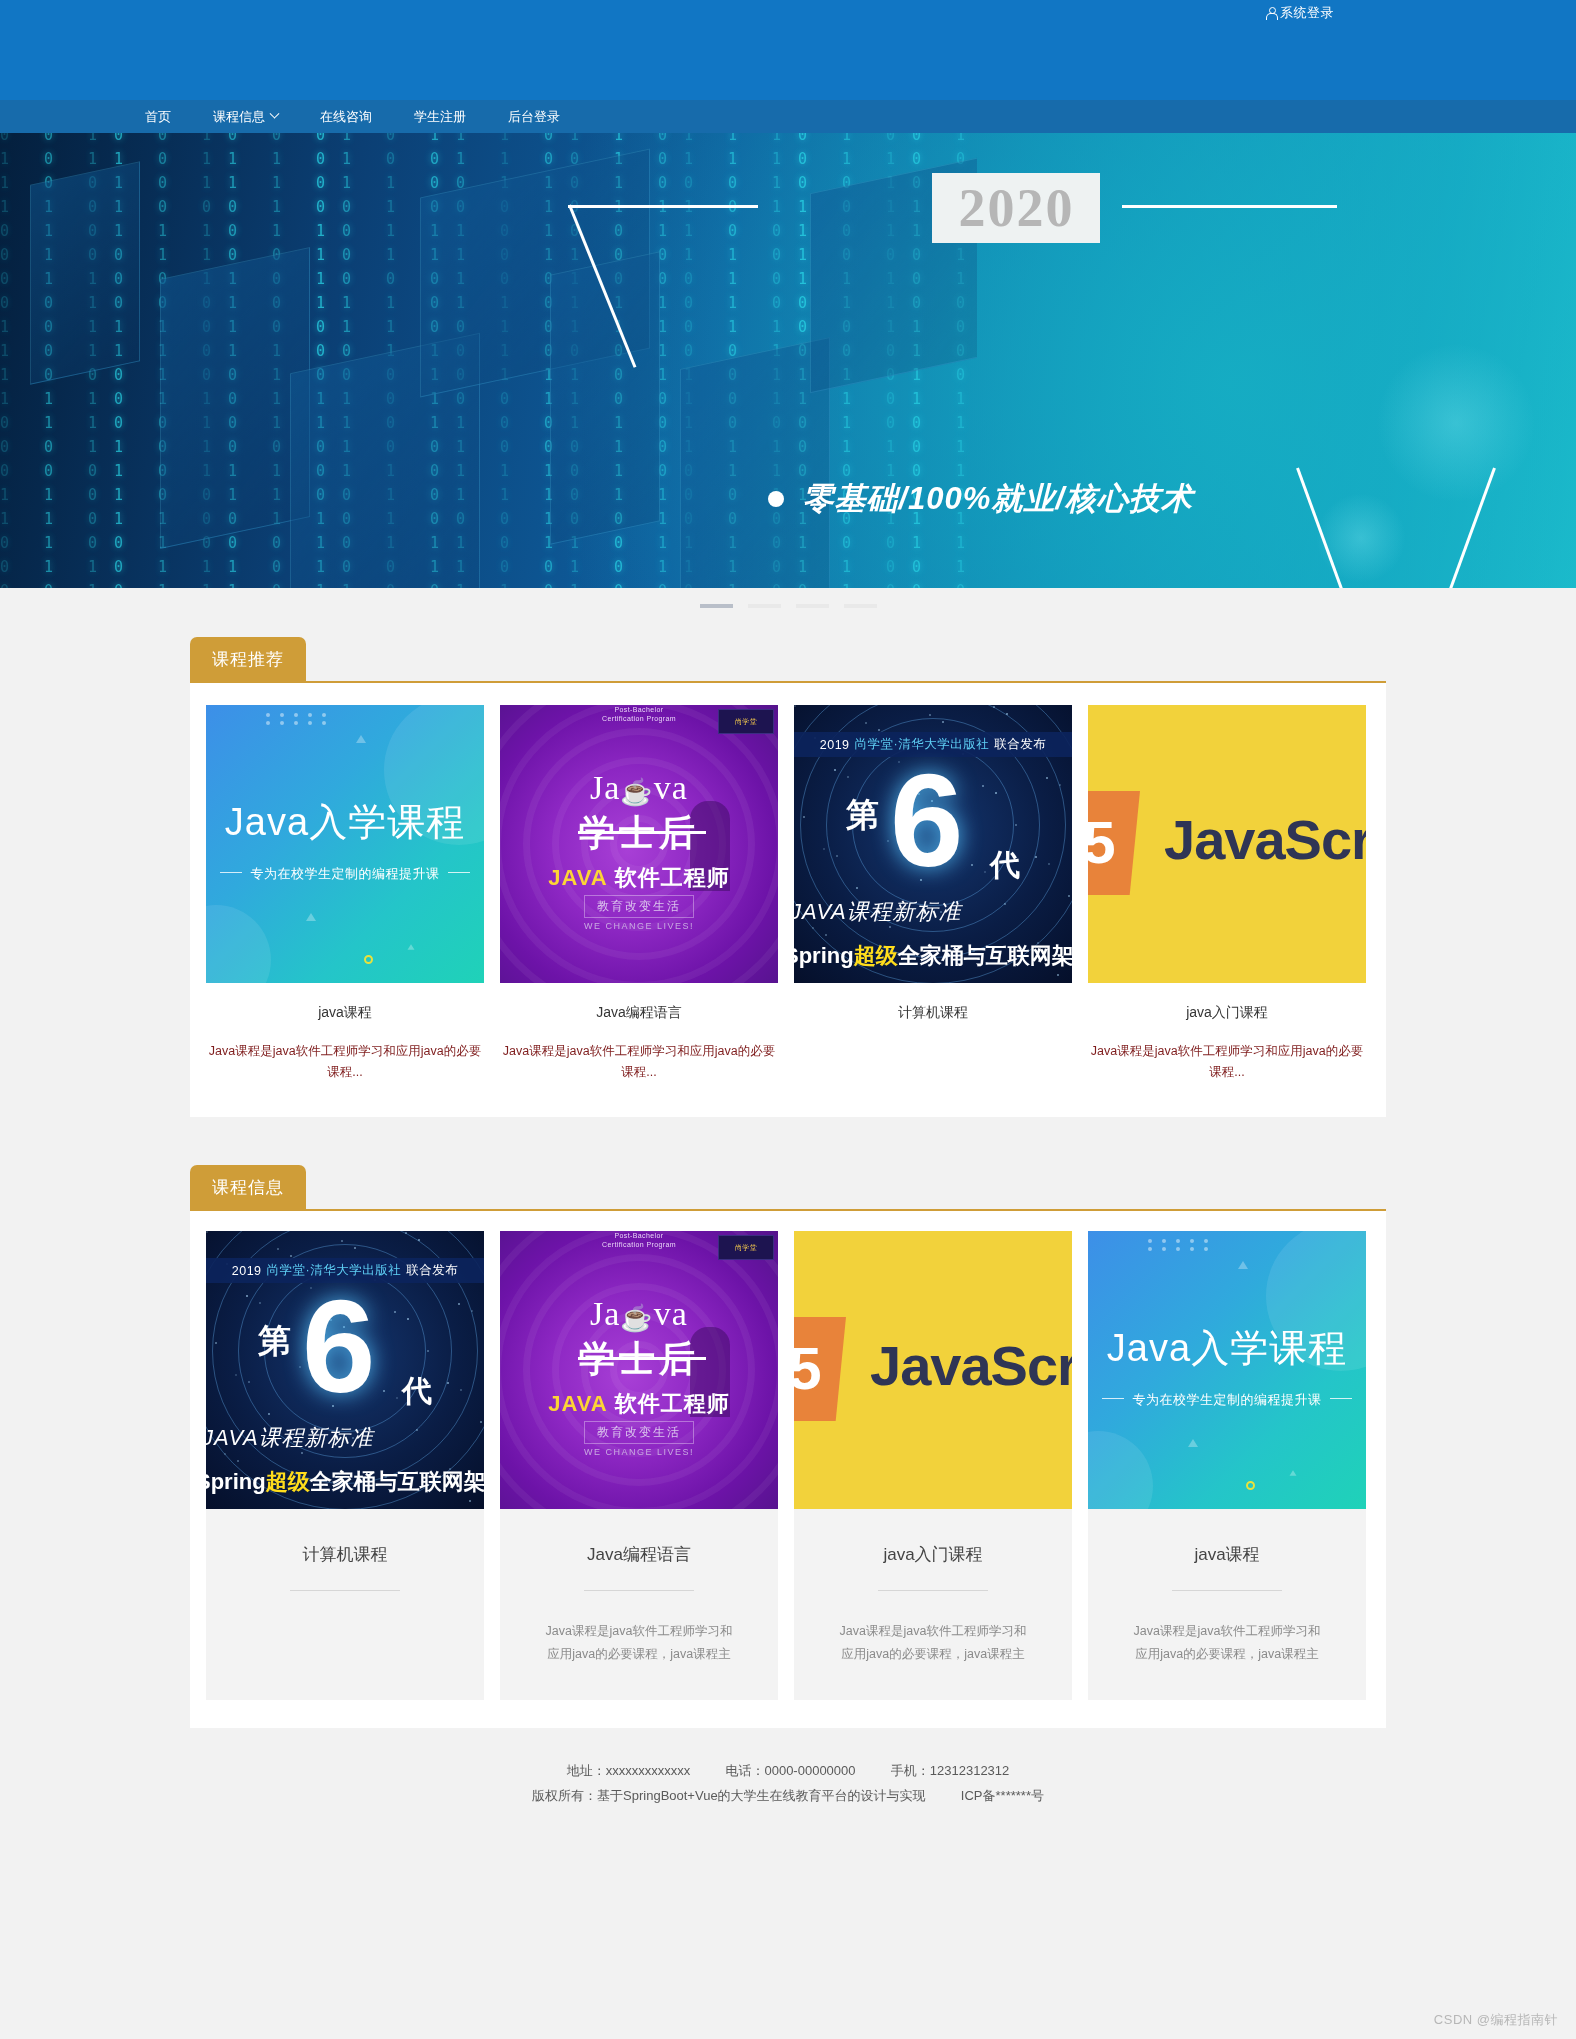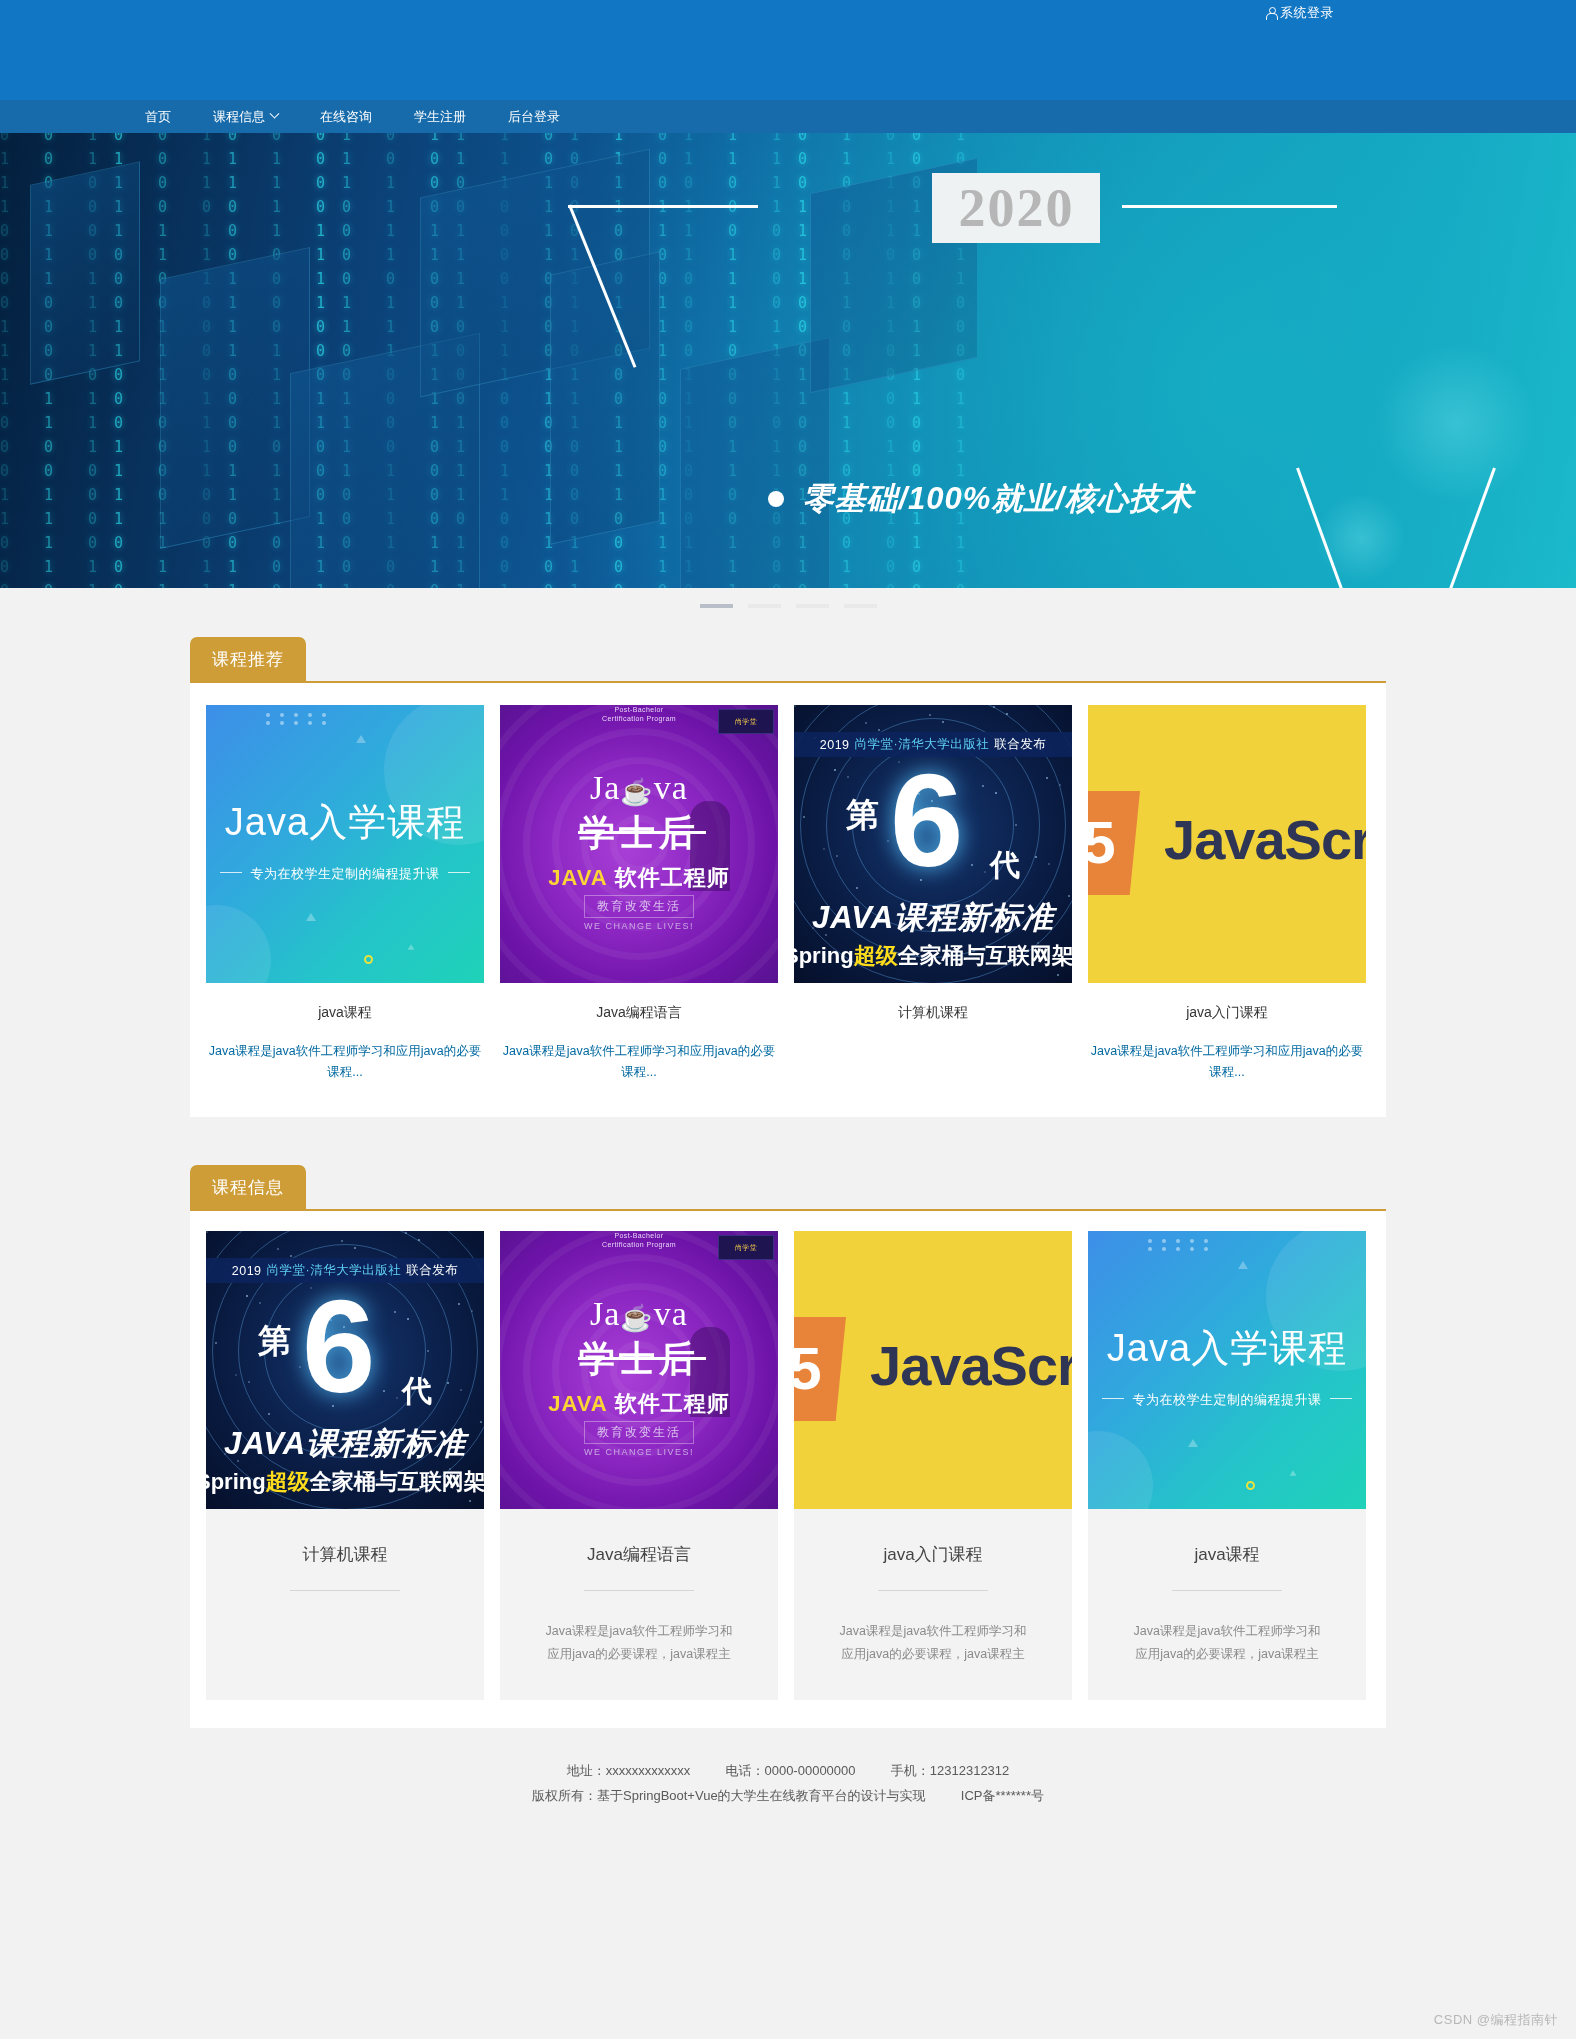--- a/index.html
+++ b/index.html
@@ -252,21 +252,21 @@
   }
   .c1-title {
     text-align:center;
     font-size: 14px;
     color: #353535;
     margin-top: 21px;
   }
   .c1-desc {
     text-align:center;
     font-size: 12.5px;
-    color: #0369a1;
+    color: #7f1d1d;
     line-height: 21px;
     margin-top: 19px;
     padding: 0 2px;
   }
 
   
   .card2 {
     width: 278px;
     background:#f3f3f3;
     cursor:pointer;
@@ -361,22 +361,22 @@
   }
   .artC .topband b { color:#5fd0f5; font-weight:normal; margin:0 5px; }
   .artC .di { position:absolute; left:52px; top:88px; font-size:33px; font-weight:bold; color:#fff; }
   .artC .six {
     position:absolute; left:96px; top:50px; font-size:132px; font-weight:bold; line-height:1;
     color:#fff; text-shadow:0 0 22px rgba(90,200,255,.9);
     font-family:"Liberation Sans", sans-serif;
   }
   .artC .dai { position:absolute; left:196px; top:140px; font-size:30px; font-weight:bold; color:#fff; }
   .artC .std {
-    position:absolute; left:-4px; top:192px; width:286px; text-align:center;
-    font-size:31px; font-weight:bold; color:#fff; letter-spacing:1px; font-style:italic;
+    position:absolute; left:-4px; top:192px; width:286px; text-align:left;
+    font-size:22px; font-weight:normal; color:#fff; letter-spacing:1px; font-style:italic;
     white-space:nowrap;
   }
   .artC .spring {
     position:absolute; left:-10px; top:236px; width:298px; text-align:center;
     font-size:22px; font-weight:bold; color:#fff; white-space:nowrap;
   }
   .artC .spring b { color:#ffdd1c; }
   .artC .arc {
     position:absolute; border-radius:50%; border:1px solid rgba(110,190,255,.35);
   }

